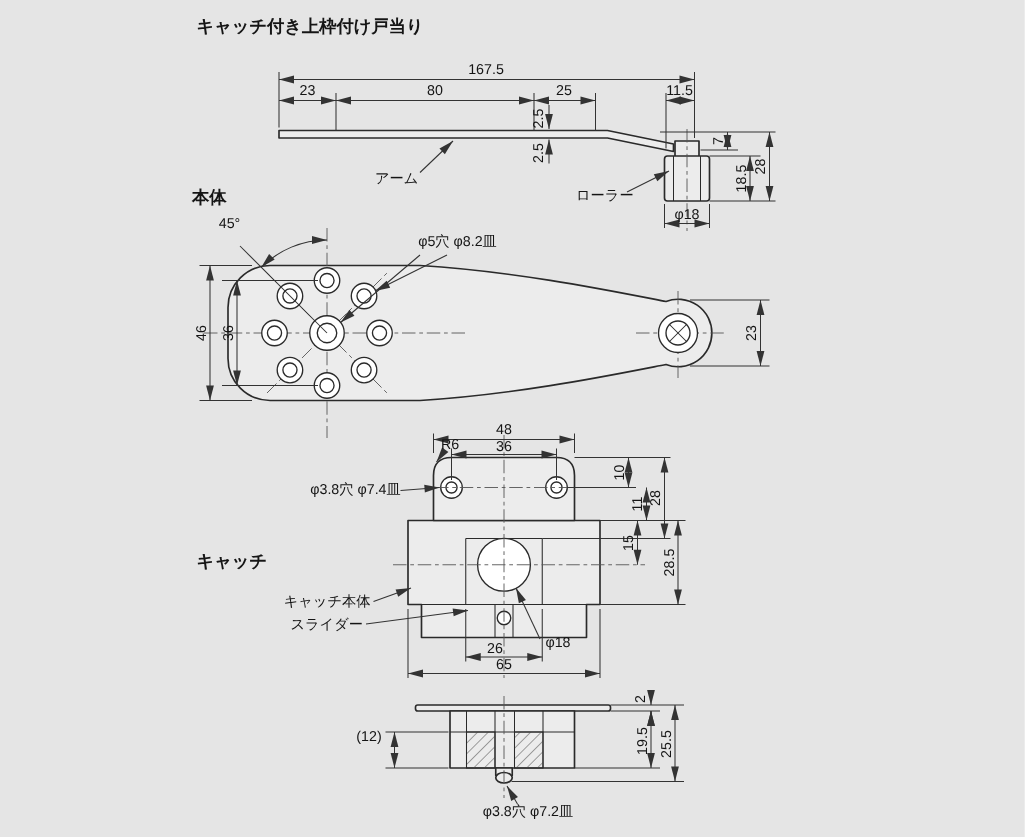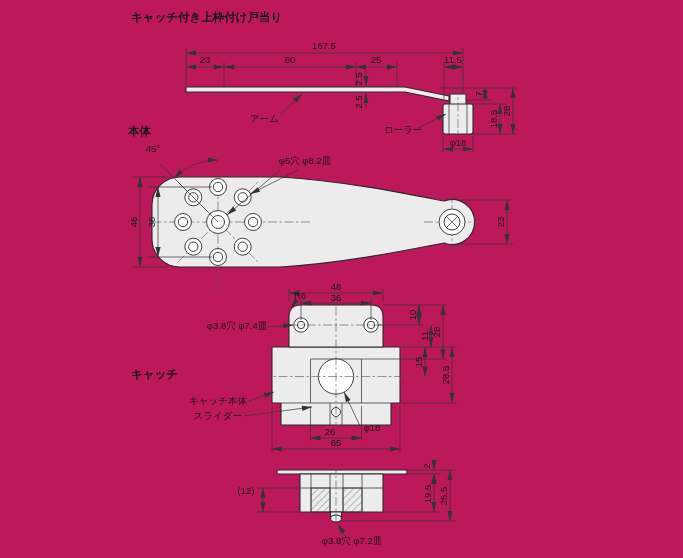--- a/index.html
+++ b/index.html
@@ -1,16 +1,16 @@
 <!DOCTYPE html>
 <html><head>
 <meta charset="utf-8">
 <style>
   html,body{margin:0;padding:0;background:#fff;}
-  .page{position:relative;width:683px;height:558px;background:#be185d;overflow:hidden;border-right:1px solid #e3e3e3;}
+  .page{position:relative;width:683px;height:558px;background:#e5e5e5;overflow:hidden;border-right:1px solid #e3e3e3;}
   svg{display:block;}
   text{font-family:"Liberation Sans","DejaVu Sans",sans-serif;font-size:9.5px;fill:#151515;}
   .bold{font-weight:bold;font-size:11.5px;}
   .part{fill:#ececec;stroke:#2a2a2a;stroke-width:1.1;stroke-linejoin:round;}
   .hole{fill:#fff;stroke:#2a2a2a;stroke-width:0.9;}
   .thin{fill:none;stroke:#2a2a2a;stroke-width:0.7;}
   .dim{fill:none;stroke:#333;stroke-width:0.7;}
   .cl{fill:none;stroke:#555;stroke-width:0.6;stroke-dasharray:9 2.5 2.5 2.5;}
 </style>
 </head>

